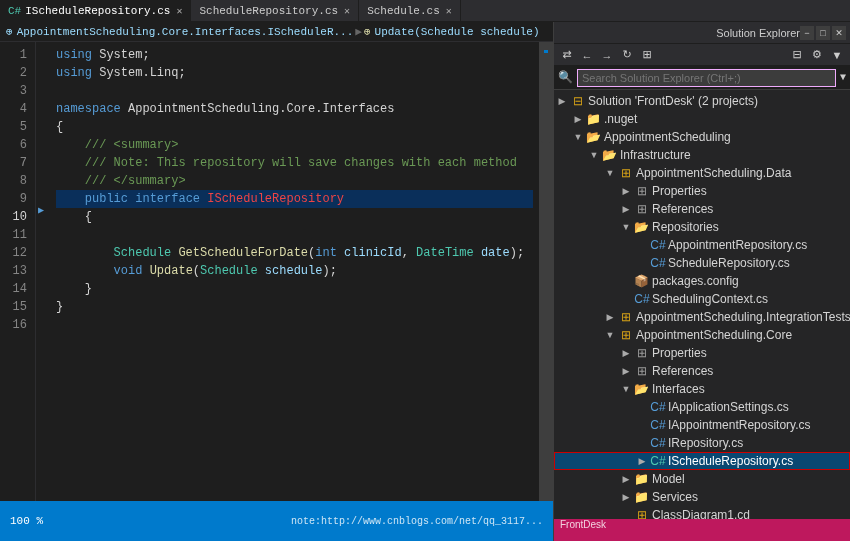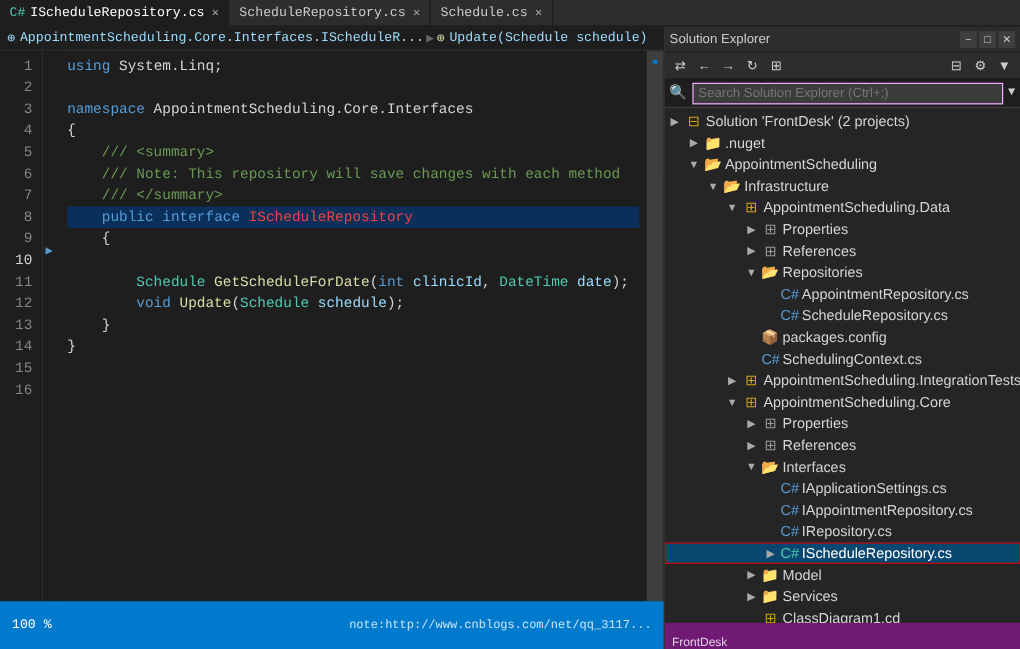--- a/index.html
+++ b/index.html
@@ -46,21 +46,21 @@
     
     .scrollbar-area { width: 14px; background: #3e3e3e; display: flex; flex-direction: column; }
 
     
     .editor-bottom { height: 40px; background: #007acc; display: flex; align-items: center; padding: 0 10px; font-size: 11px; color: #fff; justify-content: space-between; }
     .zoom-level { display: flex; align-items: center; gap: 8px; }
 
     
     .solution-panel { width: 296px; display: flex; flex-direction: column; background: #252526; }
 
-    .se-titlebar { display: flex; align-items: center; justify-content: space-between; background: #2d2d30; padding: 2px 4px; height: 22px; border-bottom: 1px solid #1e1e1e; }
+    .se-titlebar { display: flex; align-items: center; justify-content: flex-end; background: #2d2d30; padding: 2px 4px; height: 22px; border-bottom: 1px solid #1e1e1e; }
     .se-title { font-size: 11px; color: #ccc; font-family: 'Segoe UI', sans-serif; }
     .se-controls { display: flex; gap: 2px; }
     .se-ctrl-btn { width: 14px; height: 14px; background: #3e3e3e; border: none; cursor: pointer; color: #ccc; font-size: 9px; display: flex; align-items: center; justify-content: center; }
 
     .se-toolbar { display: flex; align-items: center; background: #2d2d30; padding: 2px 4px; height: 22px; gap: 2px; border-bottom: 1px solid #1e1e1e; }
     .se-tool-btn { width: 18px; height: 18px; background: transparent; border: none; cursor: pointer; color: #ccc; font-size: 11px; display: flex; align-items: center; justify-content: center; }
 
     .se-search { display: flex; align-items: center; background: #1e1e1e; border-bottom: 1px solid #3e3e3e; height: 24px; padding: 0 4px; }
     .se-search input { flex: 1; background: #3c3c3c; border: 1px solid #f0abfc; color: #d4d4d4; font-size: 11px; padding: 2px 4px; outline: none; height: 18px; font-family: 'Segoe UI', sans-serif; }
     .se-search .search-icon { color: #ccc; font-size: 12px; margin-right: 4px; }
@@ -78,21 +78,21 @@
     .icon-folder { color: #dcb67a; }
     .icon-folder-open { color: #dcb67a; }
     .icon-proj { color: #d4a017; }
     .icon-cs { color: #569cd6; }
     .icon-ref { color: #9b9b9b; }
     .icon-prop { color: #9b9b9b; }
     .icon-iface { color: #4ec9b0; }
     .icon-pkg { color: #ce9178; }
     .icon-cd { color: #d4a017; }
 
-    .se-statusbar { height: 22px; background: #701a75; display: flex; align-items: flex-end; padding: 0 6px; font-size: 11px; color: #fff; font-family: 'Segoe UI', sans-serif; }
+    .se-statusbar { height: 22px; background: #be185d; display: flex; align-items: flex-start; padding: 0 6px; font-size: 11px; color: #fff; font-family: 'Segoe UI', sans-serif; }
   </style>
 </head>
 <body>
 
 <div class="tab-bar">
   <div class="tab active">
     <span style="color:#4ec9b0; margin-right:4px;">C#</span>
     <span>IScheduleRepository.cs</span>
     <span class="close-btn">✕</span>
   </div>
@@ -133,20 +133,21 @@
         <span class="ln">12</span>
         <span class="ln">13</span>
         <span class="ln">14</span>
         <span class="ln">15</span>
         <span class="ln">16</span>
       </div>
       <div class="gutter">
         <span class="arrow" style="top:162px; left:2px;">▶</span>
       </div>
       <div class="code-content">
+        <span class="code-line"><span class="kw">using</span> System;</span>
         <span class="code-line"><span class="kw">using</span> System.Linq;</span>
         <span class="code-line">&nbsp;</span>
         <span class="code-line"><span class="kw">namespace</span> <span class="ns">AppointmentScheduling.Core.Interfaces</span></span>
         <span class="code-line">{</span>
         <span class="code-line">    <span class="comment">/// &lt;summary&gt;</span></span>
         <span class="code-line">    <span class="comment">/// Note: This repository will save changes with each method</span></span>
         <span class="code-line">    <span class="comment">/// &lt;/summary&gt;</span></span>
         <span class="code-line highlighted">    <span class="kw">public</span> <span class="kw">interface</span> <span class="iface">IScheduleRepository</span></span>
         <span class="code-line">    {</span>
         <span class="code-line">&nbsp;</span>

